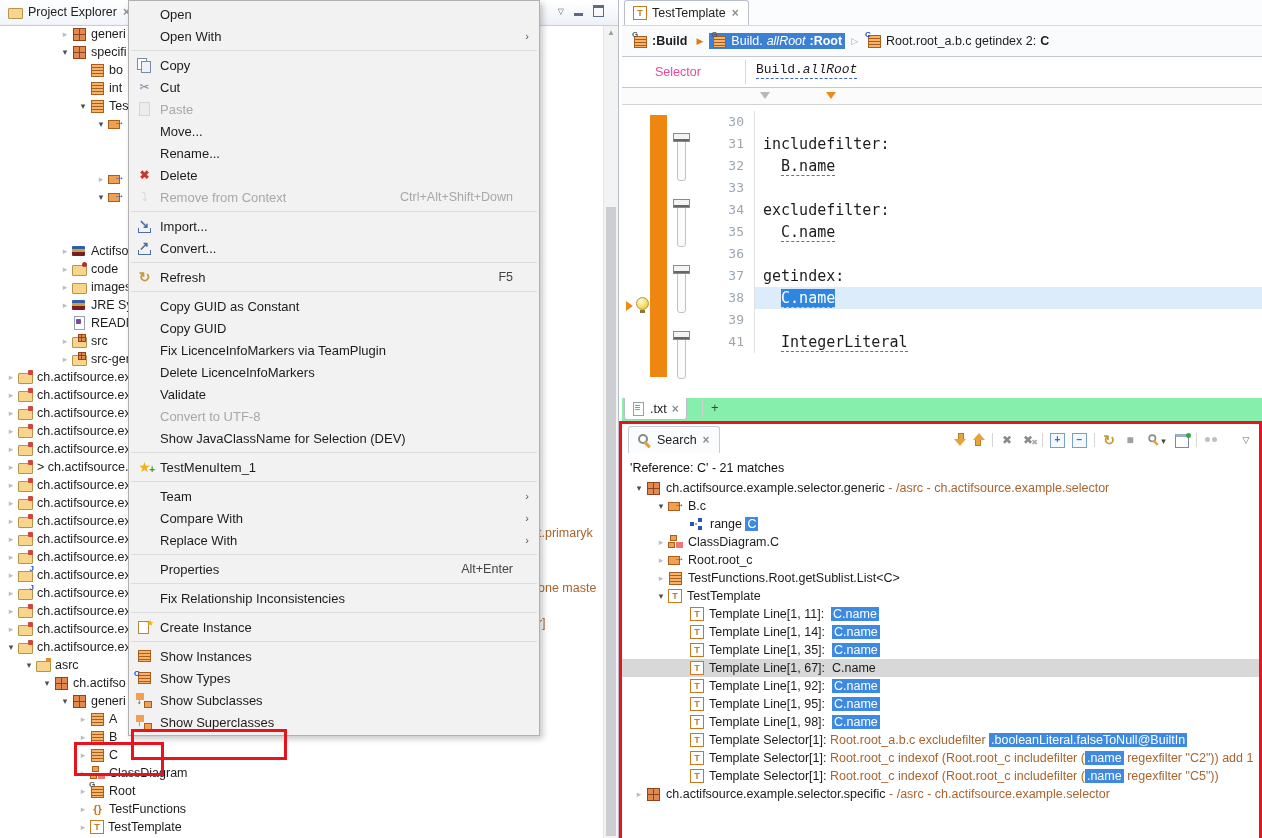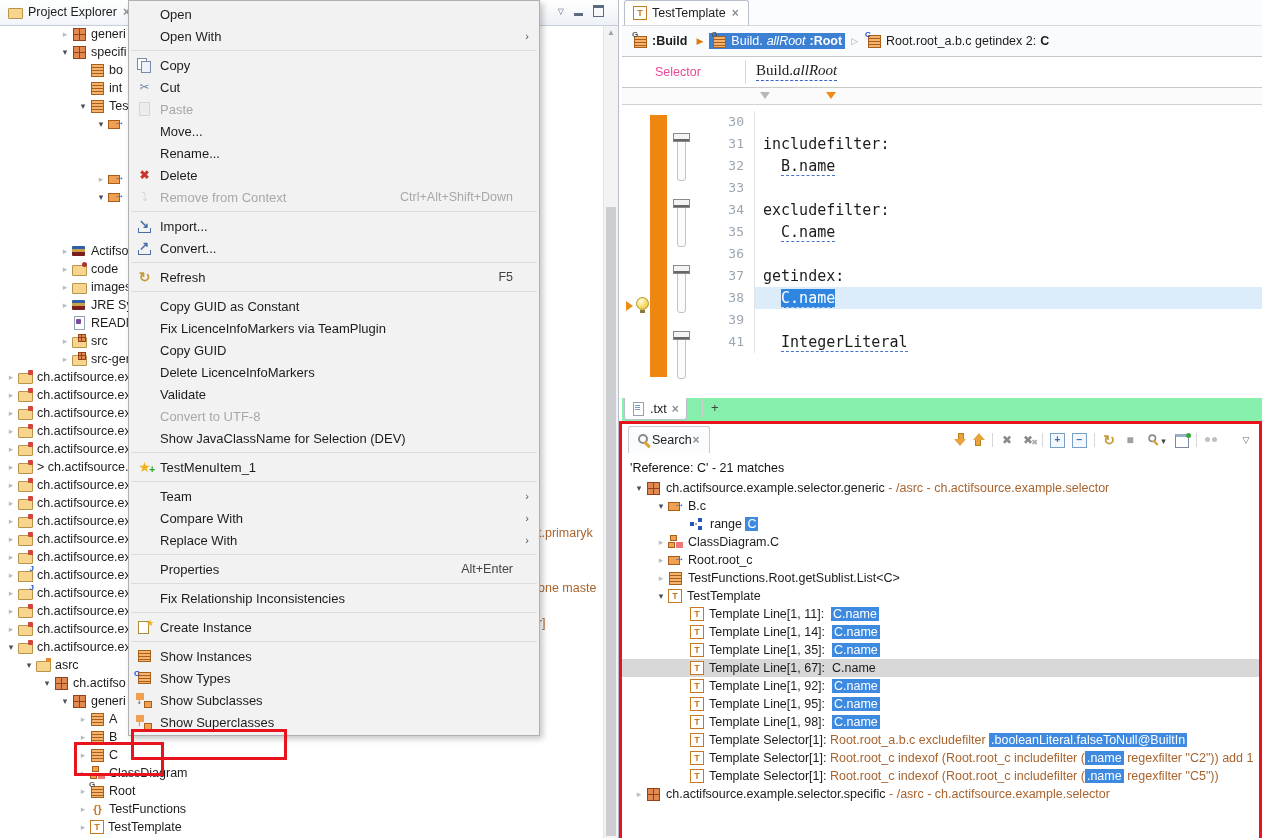--- a/index.html
+++ b/index.html
@@ -104,21 +104,21 @@
      background:#fff;border:1px solid #b9c0cb;border-bottom:none;border-radius:3px 3px 0 0;}
   #breadcrumb{position:absolute;left:0;top:26px;right:0;height:30px;background:#fafbfc;border-bottom:1px solid #c6c6c6;
      display:flex;align-items:center;padding-left:8px;gap:6px;white-space:nowrap;}
   .crumb{display:inline-flex;align-items:center;gap:4px;padding:1px 3px;}
   .crumb.selected{background:#3c80d4;color:#fff;}
   .crumb-sep.filled{color:#e07a10;font-size:9px;}
   .crumb-sep.outline{color:#a8a8a8;font-size:9px;}
   #selector-row{position:absolute;left:0;top:57px;right:0;height:30px;background:#fff;border-bottom:1px solid #c9c9c9;}
   #selector-label{position:absolute;left:33px;top:8px;color:#ec4899;text-align:right;}
   #selector-sep{position:absolute;left:123px;top:3px;bottom:3px;width:1px;background:#d8d8d8;}
-  #selector-value{position:absolute;left:134px;top:5px;font-family:Liberation Serif, serif;font-size:15px;
+  #selector-value{position:absolute;left:134px;top:5px;font-family:Liberation Mono, monospace;font-size:13px;
       border-bottom:1px dashed #3a62c8;padding-bottom:1px;}
   #marker-strip{position:absolute;left:0;top:88px;right:0;height:16px;background:#fbfbfb;border-bottom:1px solid #d2d2d2;}
   .tri{position:absolute;top:4px;width:0;height:0;border-left:5px solid transparent;border-right:5px solid transparent;border-top:7px solid #b9b9b9;}
   .tri.orange{border-top-color:#ef8a15;}
   #code{position:absolute;left:0;top:105px;right:0;height:276px;background:#fff;overflow:hidden;}
   #code-bar{position:absolute;left:28px;top:10px;width:17px;height:262px;background:#ef860f;}
   .slider{position:absolute;left:55px;width:7px;height:46px;background:#fbfbfb;border:1px solid #c2c2c2;border-radius:3px;}
   .slider::before{content:"";position:absolute;left:-5px;top:-1px;width:15px;height:7px;background:#f4f4f4;border:1px solid #8a8a8a;
       box-shadow:inset 0 -2px 0 #666;}
   #gutter-arrow{position:absolute;left:4px;top:196px;width:0;height:0;border-top:5px solid transparent;border-bottom:5px solid transparent;border-left:7px solid #ef8a15;}
@@ -131,21 +131,21 @@
   .code-line .ct{flex:1;padding-left:8px;}
   .code-line.current .ct{background:#ddecfb;}
   .code-link{border-bottom:1px dashed #4a74cc;}
   .code-sel{background:#2e86e0;color:#fff;border-bottom:1px dashed #bcd4ee;}
   #ed-bottombar{position:absolute;left:0;top:398px;right:0;height:23px;background:#86efac;}
   .bt-tab{position:absolute;left:2px;top:0;height:21px;display:flex;align-items:center;gap:4px;padding:0 6px;
       border:1px solid #b9c0cb;border-top:none;border-radius:0 0 3px 3px;background:#fff;}
   #bt-plus{position:absolute;left:80px;top:1px;color:#444;font-size:13px;border-left:1px solid #d0d0d0;padding-left:8px;height:18px;line-height:18px;}
   
   #search{position:absolute;left:619px;top:421px;width:637px;height:415px;border:3px solid #e8131d;background:#fff;z-index:5;}
-  #sr-tab{position:absolute;left:6px;top:2px;height:26px;display:flex;align-items:center;padding:0 8px;
+  #sr-tab{position:absolute;left:6px;top:2px;height:26px;display:flex;align-items:center;gap:5px;padding:0 8px;
       background:#fbfcfd;border:1px solid #c3cbd5;border-bottom:none;border-radius:3px 3px 0 0;}
   #sr-toolbar{position:absolute;right:6px;top:8px;display:flex;align-items:center;gap:7px;height:16px;}
   .tb{position:relative;display:inline-block;width:14px;height:14px;text-align:center;font-size:12px;line-height:14px;color:#8a8a8a;}
   .tb-sepline{width:1px;height:14px;background:#d6d6d6;}
   .tb-arrow{width:12px;height:14px;}
   .tb-arrow::before{content:"";position:absolute;left:4px;top:1px;width:4px;height:6px;background:#e8a33d;border:1px solid #b87f1e;border-bottom:none;}
   .tb-arrow::after{content:"";position:absolute;left:0;top:7px;border-left:6px solid transparent;border-right:6px solid transparent;border-top:7px solid #e8a33d;}
   .tb-arrow.up{transform:rotate(180deg);}
   .tb-x::before{content:"✖";color:#8a8a8a;}
   .tb-xx::before{content:"✖";color:#8a8a8a;}
@@ -584,25 +584,25 @@
         <span class="m-label">Refresh</span>
         <span class="m-short">F5</span>
       </div>
       <div class="menu-sep"></div>
       <div class="menu-item">
         <span class="mi"></span>
         <span class="m-label">Copy GUID as Constant</span>
       </div>
       <div class="menu-item">
         <span class="mi"></span>
+        <span class="m-label">Copy GUID</span>
+      </div>
+      <div class="menu-item">
+        <span class="mi"></span>
         <span class="m-label">Fix LicenceInfoMarkers via TeamPlugin</span>
-      </div>
-      <div class="menu-item">
-        <span class="mi"></span>
-        <span class="m-label">Copy GUID</span>
       </div>
       <div class="menu-item">
         <span class="mi"></span>
         <span class="m-label">Delete LicenceInfoMarkers</span>
       </div>
       <div class="menu-item">
         <span class="mi"></span>
         <span class="m-label">Validate</span>
       </div>
       <div class="menu-item disabled">

